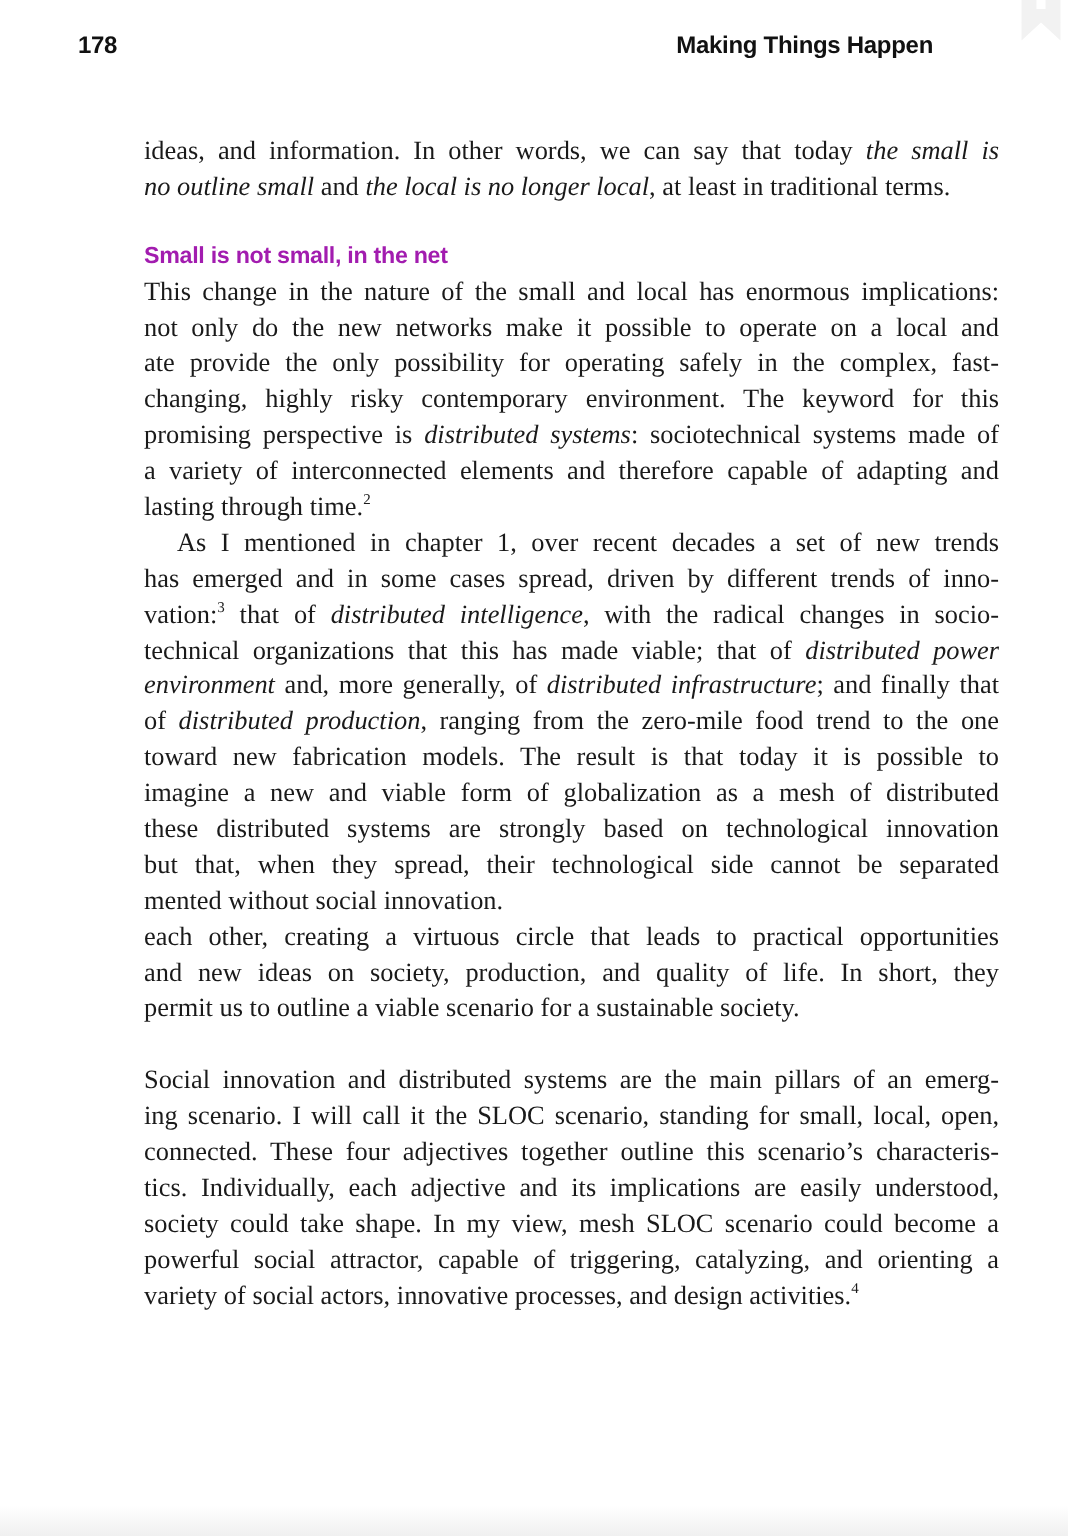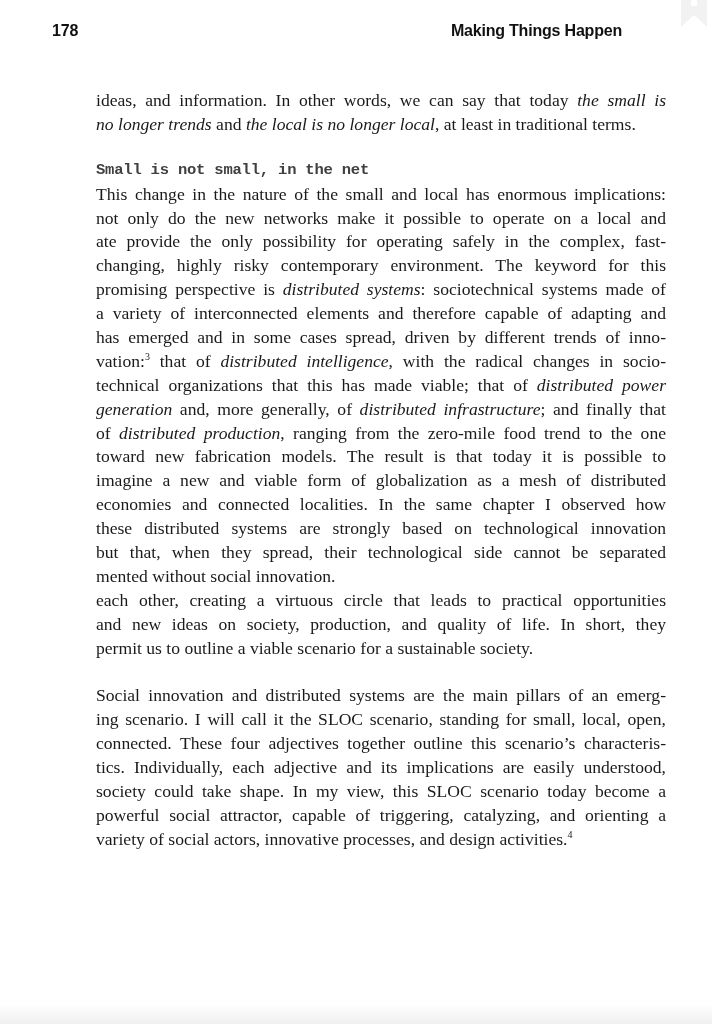--- a/index.html
+++ b/index.html
@@ -29,22 +29,22 @@
     display: block; height: 23.9px; white-space: nowrap;
     text-align: justify; text-align-last: justify;
   }
   .line.last { text-align-last: left; }
   .line.indent { text-indent: 22px; }
   .line span { white-space: normal; }
   em { font-style: italic; }
   sup { font-size: 10px; line-height: 0; vertical-align: 7px; }
   .heading {
     display: block; height: 23.9px;
-    font-family: Liberation Mono, monospace;
-    font-weight: bold; font-size: 15.5px; color: #404040;
+    font-family: Liberation Sans, sans-serif;
+    font-weight: bold; font-size: 15.5px; color: #a21caf;
     letter-spacing: -0.2px;
   }
   .gap-sm { display: block; height: 22px; }
   .gap-md { display: block; height: 24px; }
   .bottom-shade {
     position: absolute; left: 0; top: 1004px; width: 712px; height: 20px;
     background: linear-gradient(to bottom, rgba(245,245,245,0), rgba(238,238,238,0.9));
   }
 </style>
 </head>
@@ -60,58 +60,59 @@
   <div class="bookmark">
     <svg width="30" height="27" viewBox="0 0 30 27">
       <path d="M2 0 H28 V27 L15 15 L2 27 Z" fill="#f2f2f2"></path>
       <rect x="12" y="0" width="6" height="6" fill="#ffffff"></rect>
     </svg>
   </div>
 
   <div class="body-text" id="body-text">
     <div id="intro">
         <div class="line"><span>ideas, and information. In other words, we can say that today <em>the small is</em></span></div>
-        <div class="line last"><span><em>no longer trends</em> and <em>the local is no longer local</em>, at least in traditional terms.</span></div>
+        <div class="line last"><span><em>no outline small</em> and <em>the local is no longer local</em>, at least in traditional terms.</span></div>
       </div>
     <div id="sections">
         <div class="gap-sm"></div>
         <div class="heading">Small is not small, in the net</div>
         <div>
           <div class="line"><span>This change in the nature of the small and local has enormous implications:</span></div>
           <div class="line"><span>not only do the new networks make it possible to operate on a local and</span></div>
           <div class="line"><span>ate provide the only possibility for operating safely in the complex, fast-</span></div>
           <div class="line"><span>changing, highly risky contemporary environment. The keyword for this</span></div>
           <div class="line"><span>promising perspective is <em>distributed systems</em>: sociotechnical systems made of</span></div>
           <div class="line"><span>a variety of interconnected elements and therefore capable of adapting and</span></div>
+          <div class="line last"><span>lasting through time.<sup>2</sup></span></div>
         </div>
         <div>
+          <div class="line indent"><span>As I mentioned in chapter 1, over recent decades a set of new trends</span></div>
           <div class="line"><span>has emerged and in some cases spread, driven by different trends of inno-</span></div>
           <div class="line"><span>vation:<sup>3</sup> that of <em>distributed intelligence</em>, with the radical changes in socio-</span></div>
           <div class="line"><span>technical organizations that this has made viable; that of <em>distributed power</em></span></div>
-          <div class="line"><span><em>generation</em> and, more generally, of <em>distributed infrastructure</em>; and finally that</span></div>
+          <div class="line"><span><em>environment</em> and, more generally, of <em>distributed infrastructure</em>; and finally that</span></div>
           <div class="line"><span>of <em>distributed production</em>, ranging from the zero-mile food trend to the one</span></div>
           <div class="line"><span>toward new fabrication models. The result is that today it is possible to</span></div>
           <div class="line"><span>imagine a new and viable form of globalization as a mesh of distributed</span></div>
-          <div class="line"><span>economies and connected localities. In the same chapter I observed how</span></div>
           <div class="line"><span>these distributed systems are strongly based on technological innovation</span></div>
           <div class="line"><span>but that, when they spread, their technological side cannot be separated</span></div>
           <div class="line last"><span>mented without social innovation.</span></div>
         </div>
         <div>
           <div class="line"><span>each other, creating a virtuous circle that leads to practical opportunities</span></div>
           <div class="line"><span>and new ideas on society, production, and quality of life. In short, they</span></div>
           <div class="line last"><span>permit us to outline a viable scenario for a sustainable society.</span></div>
         </div>
         <div class="gap-md"></div>
         <div>
           <div class="line"><span>Social innovation and distributed systems are the main pillars of an emerg-</span></div>
           <div class="line"><span>ing scenario. I will call it the SLOC scenario, standing for small, local, open,</span></div>
           <div class="line"><span>connected. These four adjectives together outline this scenario’s characteris-</span></div>
           <div class="line"><span>tics. Individually, each adjective and its implications are easily understood,</span></div>
-          <div class="line"><span>society could take shape. In my view, this SLOC scenario today become a</span></div>
+          <div class="line"><span>society could take shape. In my view, mesh SLOC scenario could become a</span></div>
           <div class="line"><span>powerful social attractor, capable of triggering, catalyzing, and orienting a</span></div>
           <div class="line last"><span>variety of social actors, innovative processes, and design activities.<sup>4</sup></span></div>
         </div>
       </div>
   </div>
 
   <div class="bottom-shade"></div>
 </div>
 
 </body></html>

